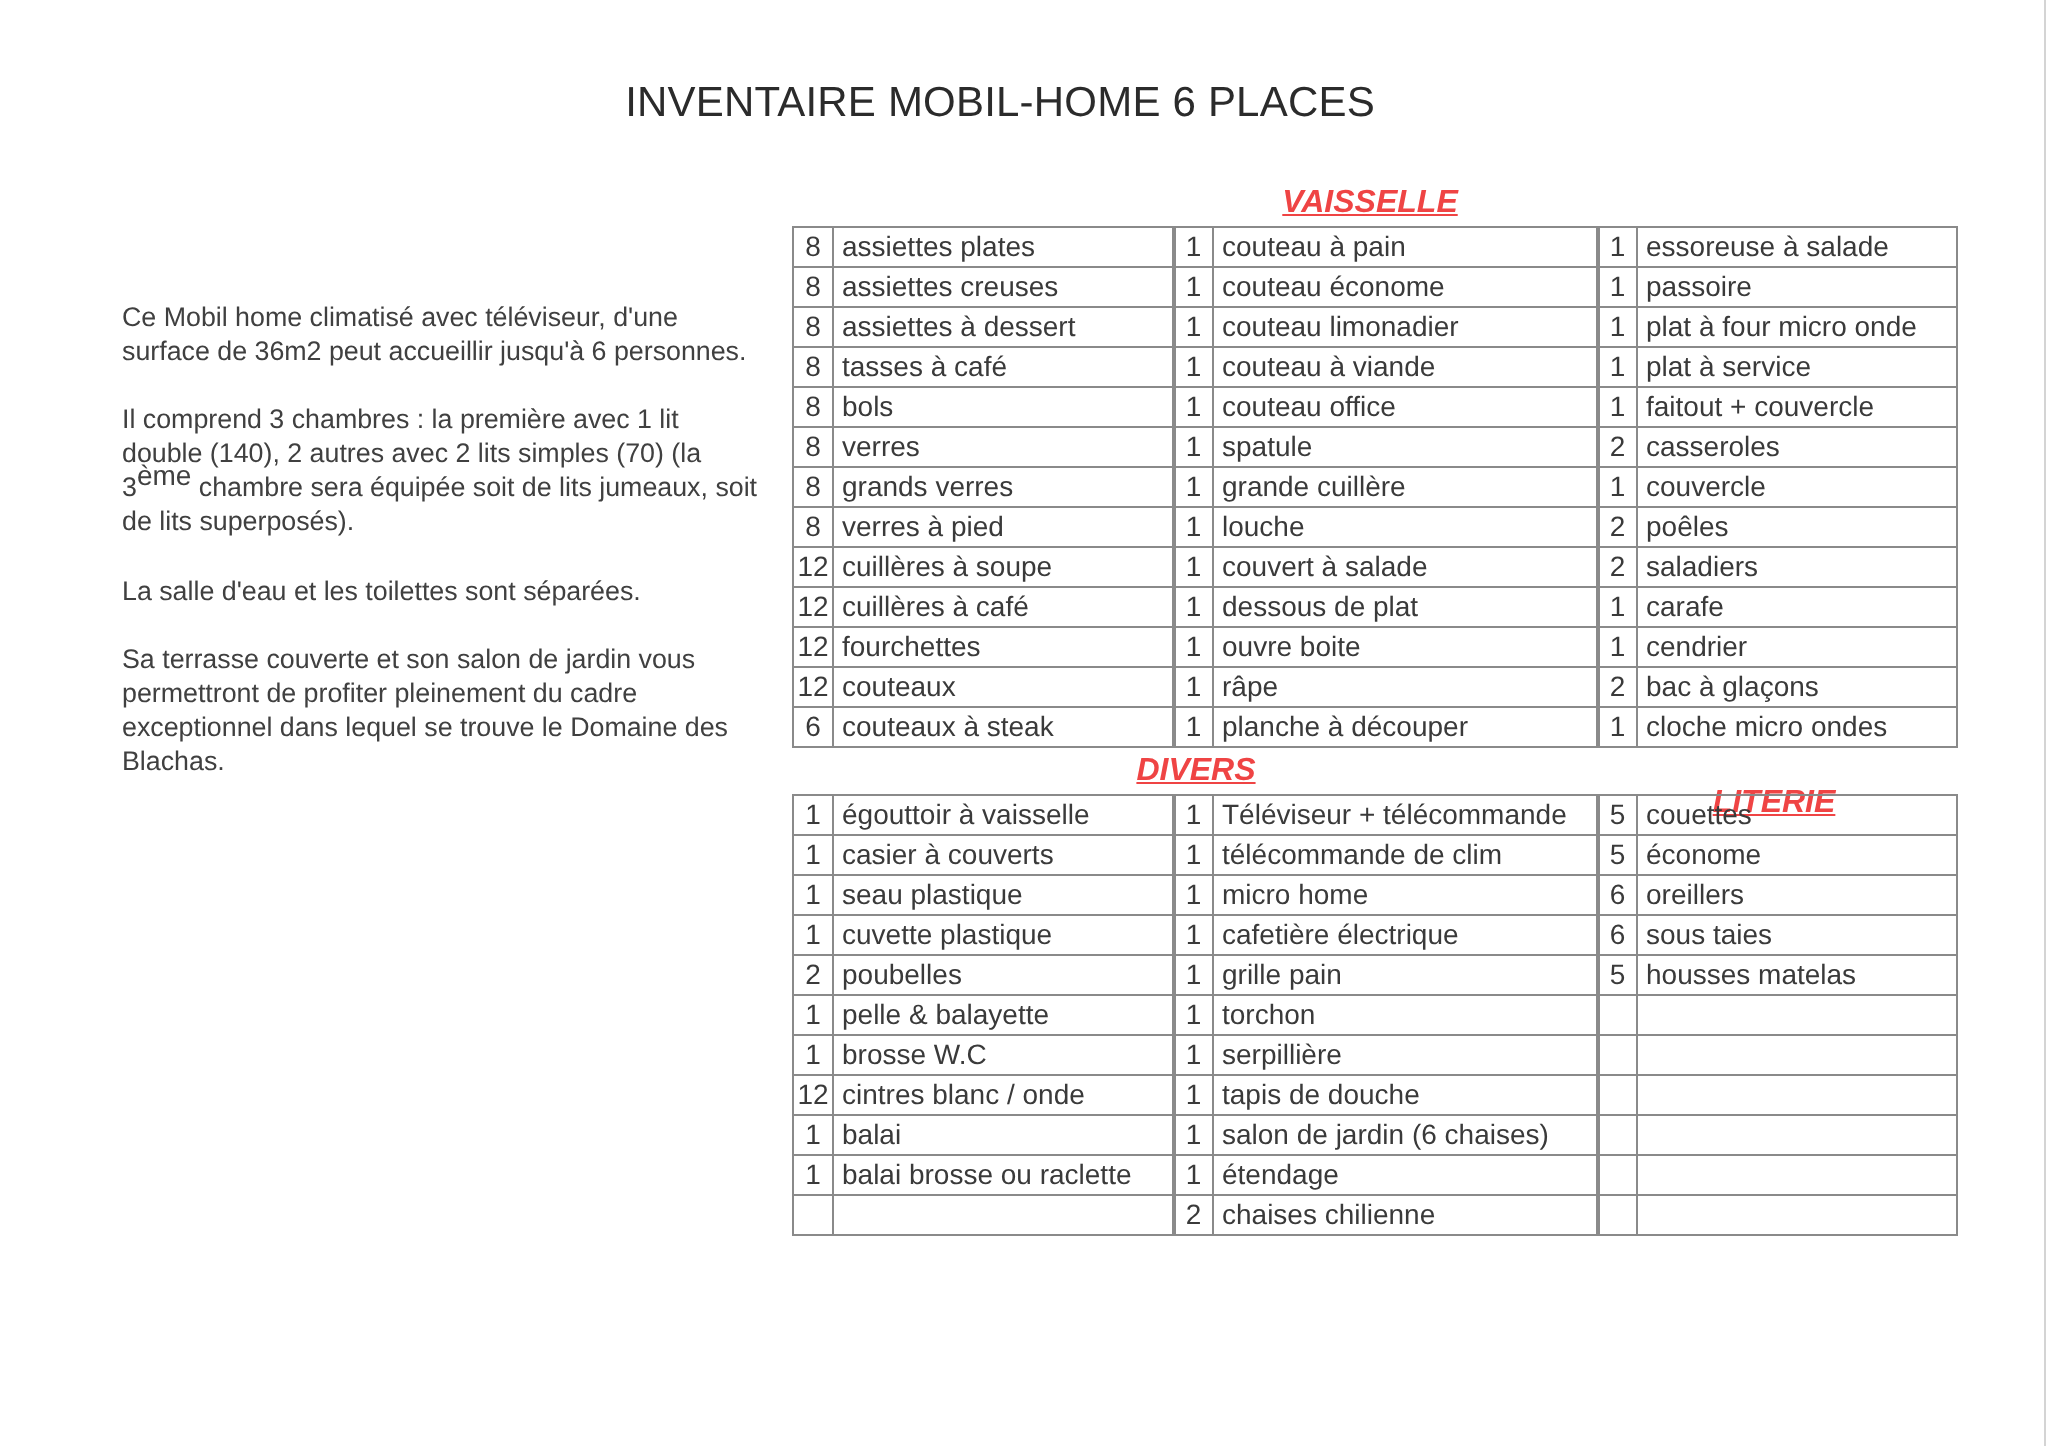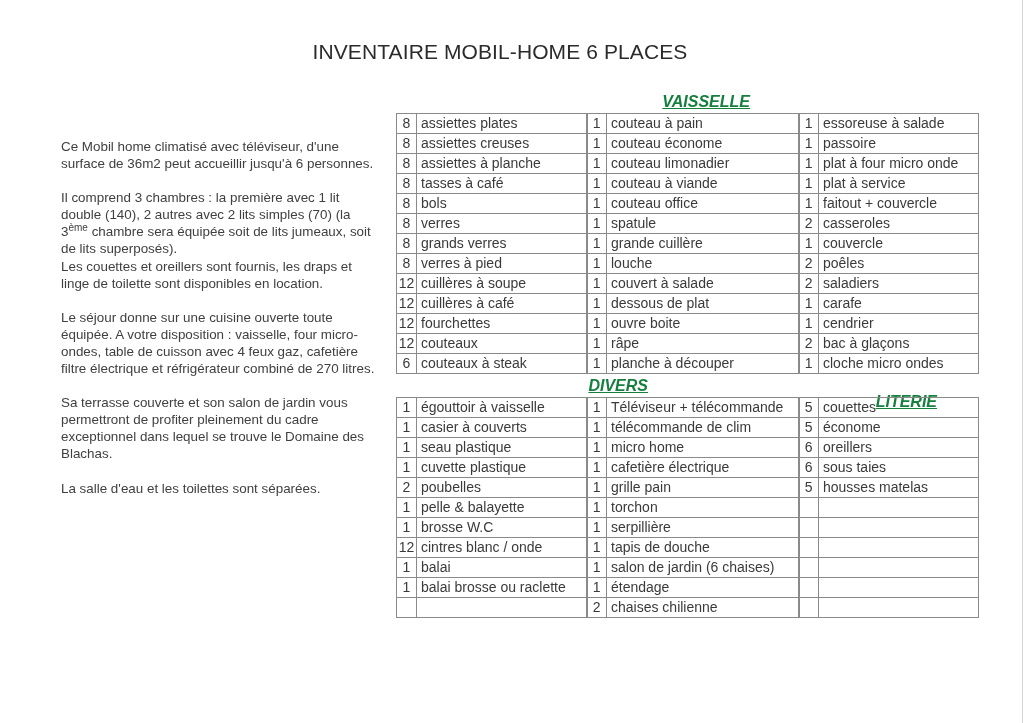--- a/index.html
+++ b/index.html
@@ -11,25 +11,25 @@
       position: absolute; left: 1022px; top: 0; width: 1px; height: 723px; background: #d4d4d4;
     }
     .title {
       position: absolute; left: 0; top: 40px; width: 1000px; text-align: center;
       font-size: 21px; color: #2b2b2b; letter-spacing: 0.1px;
     }
     .intro {
       position: absolute; left: 61px; top: 138px; width: 320px;
       font-size: 13.4px; line-height: 17.1px; color: #404040;
     }
-    .intro p { margin: 0 0 17px 0; }
-    .intro sup { font-size: 10px; line-height: 0; }
+    .intro p { margin: 12px 0 17px 0; }
+    .intro sup { font-size: 14px; line-height: 0; }
     .section-head {
       position: absolute; font-weight: bold; font-style: italic; text-decoration: underline;
-      font-size: 16px; color: #15803d; text-align: right;
+      font-size: 16px; color: #ef4444; text-align: center;
     }
     table.inv {
       position: absolute; border-collapse: collapse; font-size: 14px; color: #3a3a3a;
       table-layout: fixed;
     }
     table.inv td {
       border: 1px solid #8a8a8a; height: 19px; padding: 0 4px; white-space: nowrap; overflow: hidden;
       line-height: 19px;
     }
     table.inv td.q { text-align: center; padding: 0; }
@@ -44,24 +44,23 @@
   </style>
 </head>
 <body>
 
 <div class="page-edge"></div>
 
 <div class="title">INVENTAIRE MOBIL-HOME 6 PLACES</div>
 
 <div class="intro">
   <p>Ce Mobil home climatisé avec téléviseur, d'une surface de 36m2 peut accueillir jusqu'à 6 personnes.</p>
-  <p><span>Il comprend 3 chambres : la première avec 1 lit double (140), 2 autres avec 2 lits simples (70) (la 3</span><sup>ème</sup><span> chambre sera équipée soit de lits jumeaux, soit de lits superposés).</span><br><span>Les couettes et oreillers sont fournis, les draps et linge de toilette sont disponibles en location.</span></p>
-  <p>Le séjour donne sur une cuisine ouverte toute équipée. A votre disposition : vaisselle, four micro-ondes, table de cuisson avec 4 feux gaz, cafetière filtre électrique et réfrigérateur combiné de 270 litres.</p>
+  <p><span>Il comprend 3 chambres : la première avec 1 lit double (140), 2 autres avec 2 lits simples (70) (la 3</span><sup>ème</sup><span> chambre sera équipée soit de lits jumeaux, soit de lits superposés).</span><br></p>
+  <p>La salle d'eau et les toilettes sont séparées.</p>
   <p>Sa terrasse couverte et son salon de jardin vous permettront de profiter pleinement du cadre exceptionnel dans lequel se trouve le Domaine des Blachas.</p>
-  <p>La salle d'eau et les toilettes sont séparées.</p>
 </div>
 
 <div class="section-head" style="left:620px; top:93px; width:130px;">VAISSELLE</div>
 <div class="section-head" style="left:548px; top:377px; width:100px;">DIVERS</div>
 <div class="section-head" style="left:837px; top:393px; width:100px;text-decoration:underline;">LITERIE</div>
 
 <table class="inv" id="vaisselle-table">
   <colgroup>
       <col class="c-q">
       <col class="c-n1">
@@ -82,21 +81,21 @@
       <tr>
         <td class="q">8</td>
         <td>assiettes creuses</td>
         <td class="q sep">1</td>
         <td>couteau économe</td>
         <td class="q sep">1</td>
         <td>passoire</td>
       </tr>
       <tr>
         <td class="q">8</td>
-        <td>assiettes à planche</td>
+        <td>assiettes à dessert</td>
         <td class="q sep">1</td>
         <td>couteau limonadier</td>
         <td class="q sep">1</td>
         <td>plat à four micro onde</td>
       </tr>
       <tr>
         <td class="q">8</td>
         <td>tasses à café</td>
         <td class="q sep">1</td>
         <td>couteau à viande</td>

